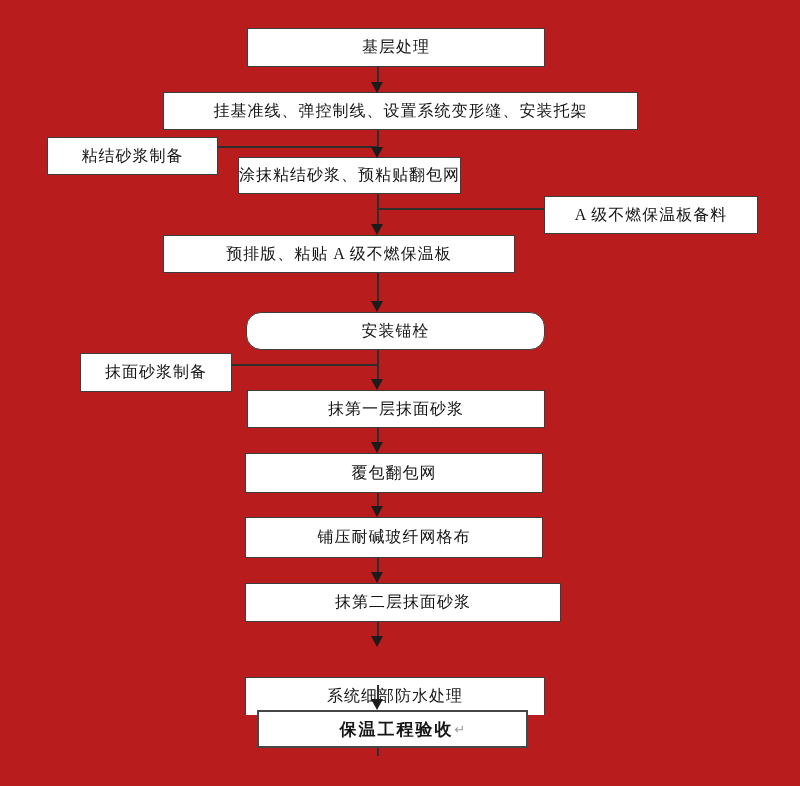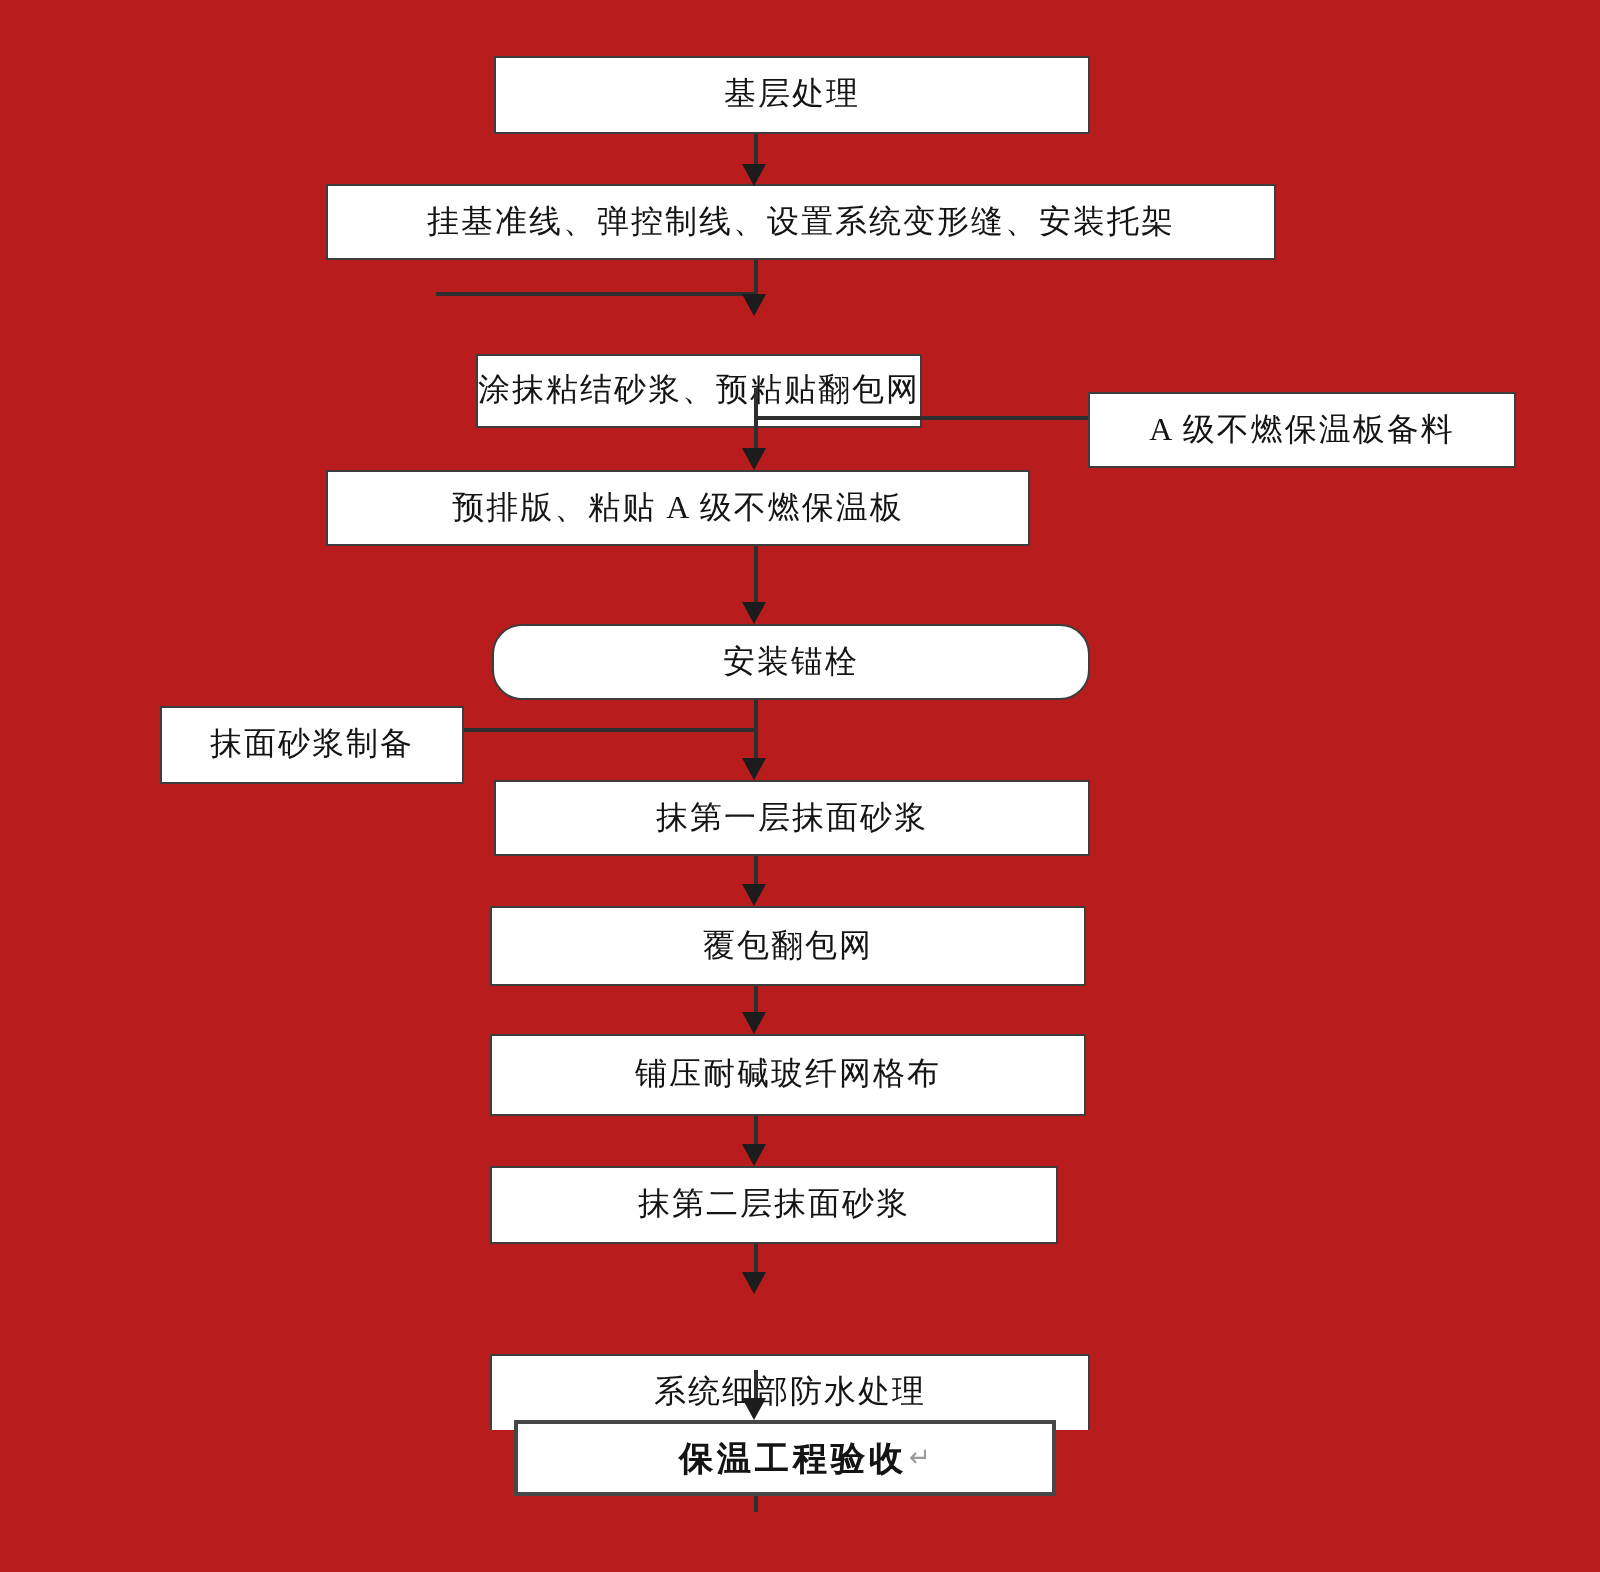--- a/index.html
+++ b/index.html
@@ -54,38 +54,39 @@
 </style>
 </head>
 <body>
 
 <div class="canvas">
 
   <div class="node" style="left:247px;top:28px;width:298px;height:39px;">基层处理</div>
 
   <div class="node" style="left:163px;top:92px;width:475px;height:38px;">挂基准线、弹控制线、设置系统变形缝、安装托架</div>
 
+  <div class="node" style="left:47px;top:137px;width:171px;height:38px;">粘结砂浆制备</div>
 
-  <div class="node" style="left:238px;top:157px;width:223px;height:37px;margin-top:20px;">涂抹粘结砂浆、预粘贴翻包网</div>
+  <div class="node" style="left:238px;top:157px;width:223px;height:37px;">涂抹粘结砂浆、预粘贴翻包网</div>
 
   <div class="node" style="left:544px;top:196px;width:214px;height:38px;">A 级不燃保温板备料</div>
 
   <div class="node" style="left:163px;top:235px;width:352px;height:38px;">预排版、粘贴 A 级不燃保温板</div>
 
   <div class="node" style="left:246px;top:312px;width:299px;height:38px;border-radius:15px;">安装锚栓</div>
 
   <div class="node" style="left:80px;top:353px;width:152px;height:39px;text-align:right;">抹面砂浆制备</div>
 
   <div class="node" style="left:247px;top:390px;width:298px;height:38px;">抹第一层抹面砂浆</div>
 
   <div class="node" style="left:245px;top:453px;width:298px;height:40px;">覆包翻包网</div>
 
   <div class="node" style="left:245px;top:517px;width:298px;height:41px;">铺压耐碱玻纤网格布</div>
 
-  <div class="node" style="left:245px;top:583px;width:284px;height:39px;">抹第二层抹面砂浆</div>
+  <div class="node" style="left:245px;top:583px;width:316px;height:39px;">抹第二层抹面砂浆</div>
 
   <div class="node no-bottom" style="left:245px;top:647px;width:300px;height:38px;margin-top:30px;">系统细部防水处理</div>
 
   <div class="node final" style="left:257px;top:710px;width:271px;height:38px;">
     <span>保温工程验收</span>
       <span class="return-mark">↵</span>
   </div>
 
   <div class="vline" style="left:377px;top:67px;height:16px;"></div>
   <div class="arrowhead" style="left:371px;top:82px;"></div>

